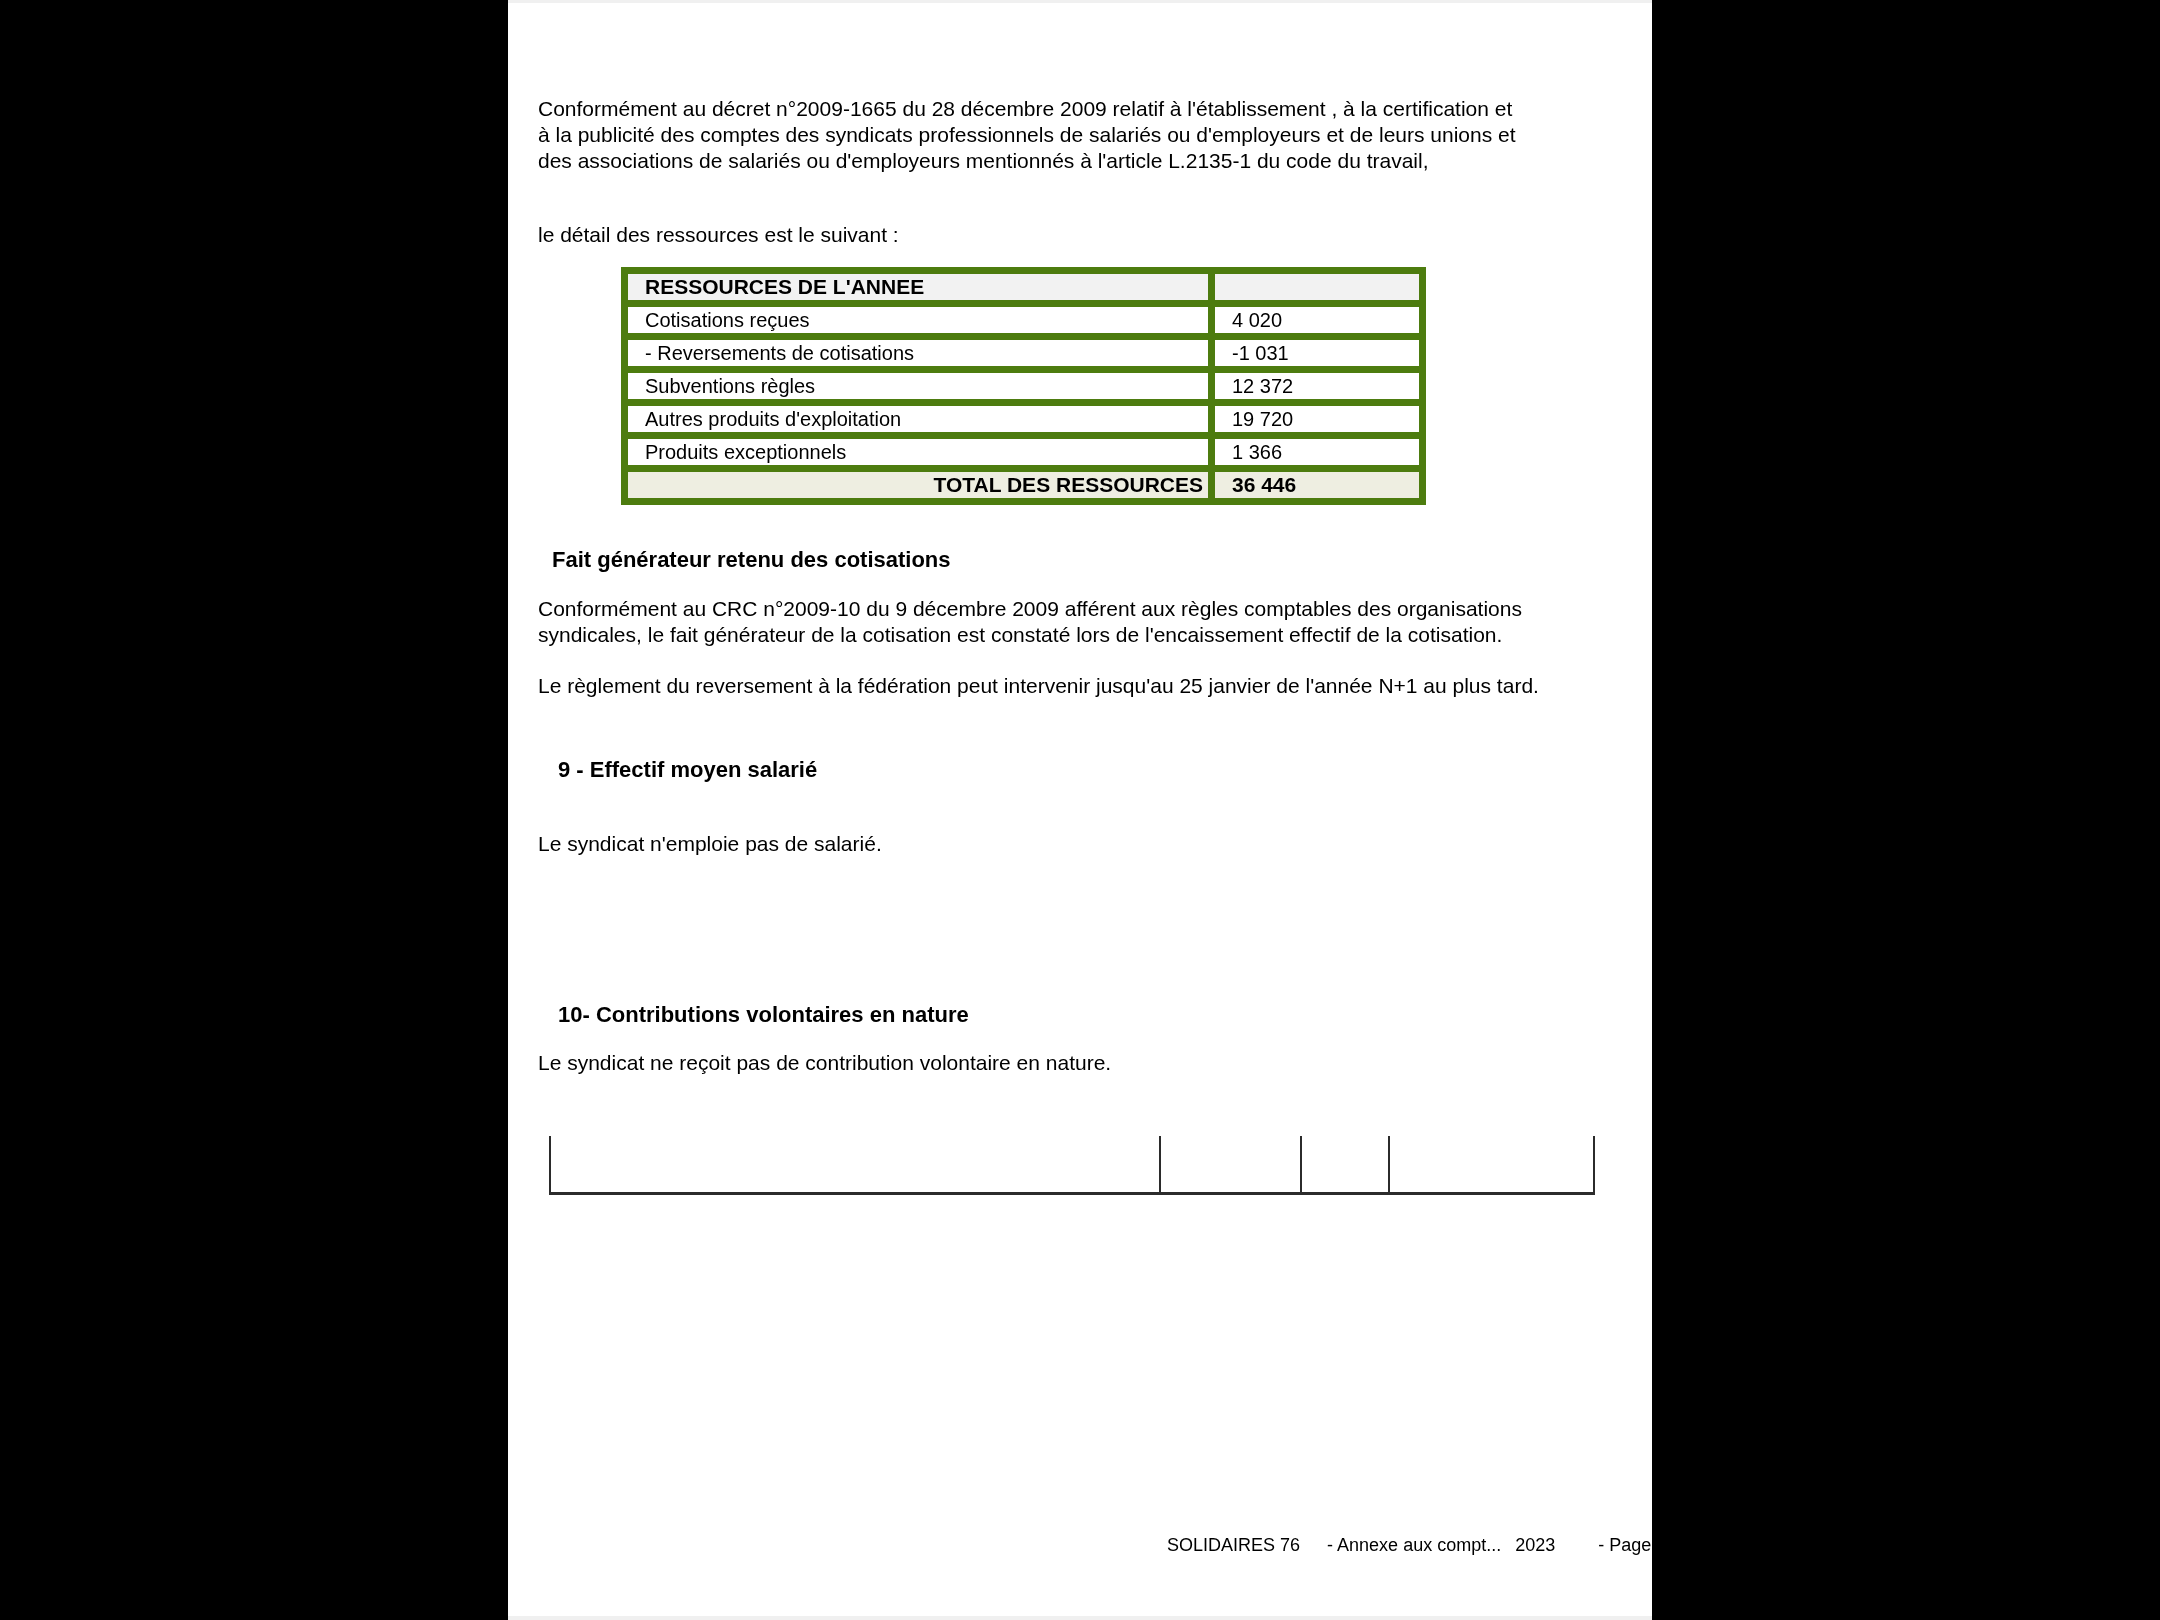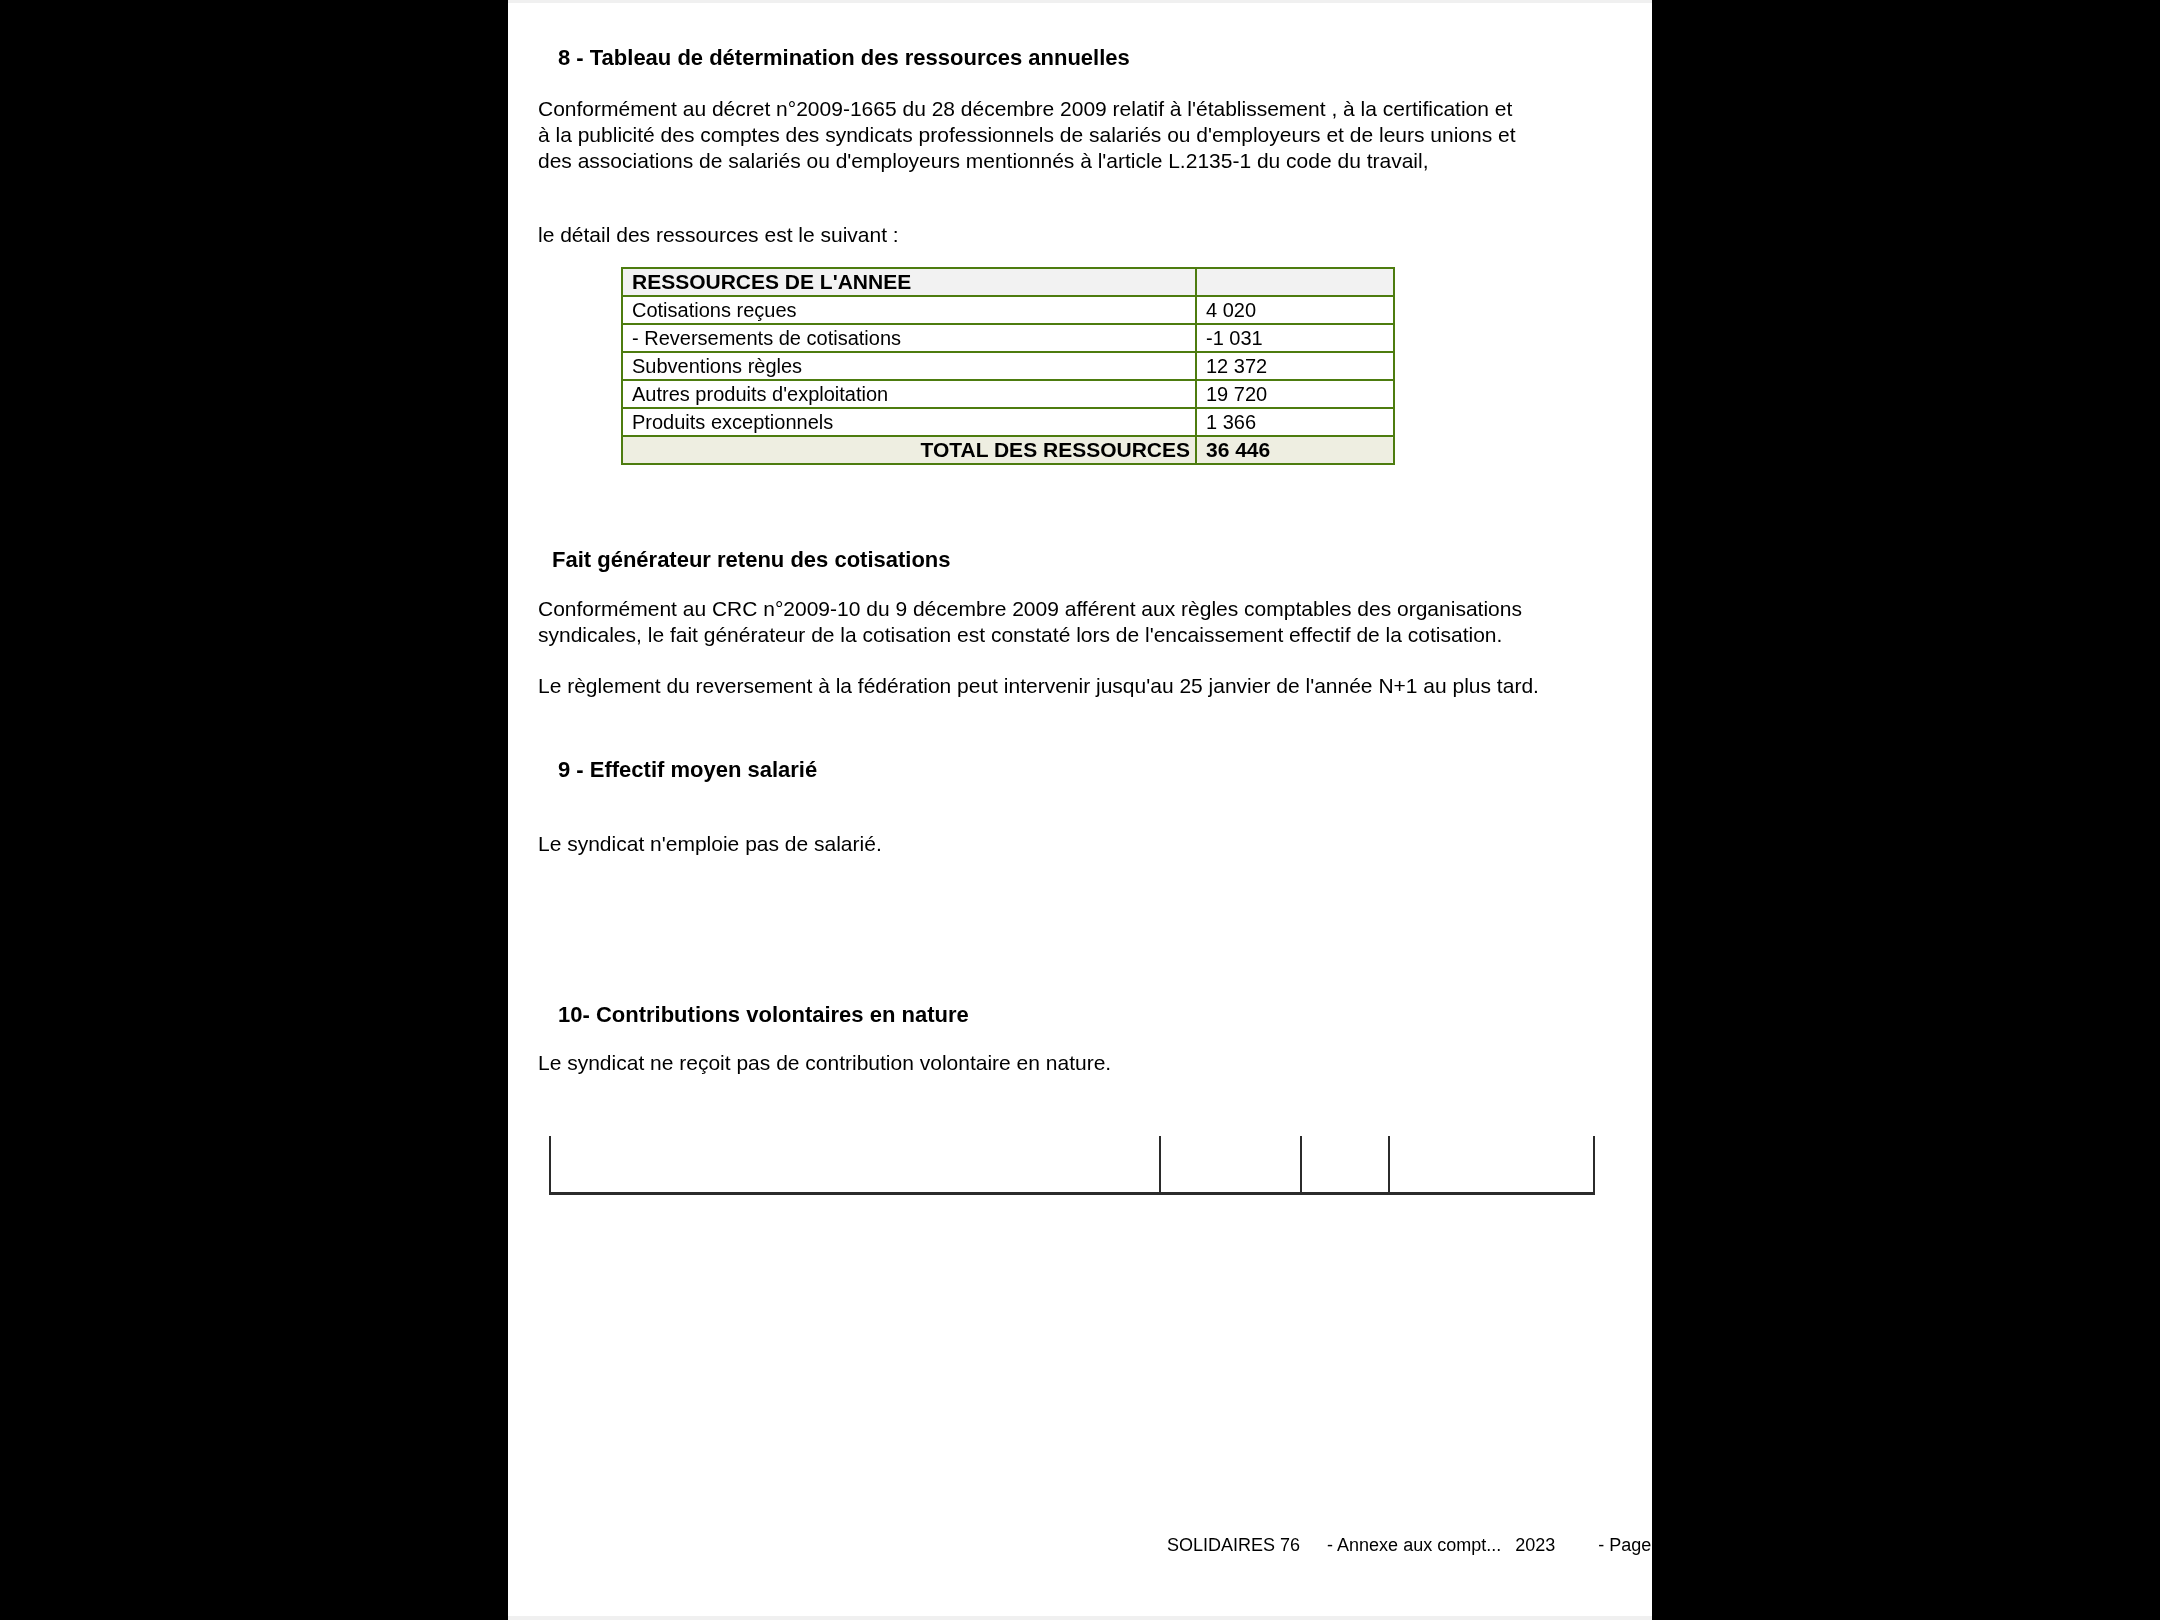--- a/index.html
+++ b/index.html
@@ -50,23 +50,23 @@
     line-height: 26px;
     white-space: pre-line;
   }
   
   table.res-table {
     border-collapse: collapse;
     table-layout: fixed;
     font-size: 20px;
   }
   table.res-table td, table.res-table th {
-    border: 2px solid #4d7c0f;
+    border: 7px solid #4d7c0f;
     height: 24px;
-    padding: 1px 5px 1px 9px;
+    padding: 1px 5px 1px 17px;
     overflow: hidden;
     white-space: nowrap;
     font-weight: normal;
   }
   table.res-table .col-label { width: 558px; }
   table.res-table .col-value { width: 182px; }
   table.res-table th.table-head {
     text-align: left;
     font-weight: bold;
     font-size: 21px;
@@ -107,21 +107,20 @@
   .footer .f-year { margin-left: 9px; }
   .footer .f-page { margin-left: 38px; }
 </style>
 </head>
 <body>
 
 <div class="stage">
   <div class="page">
     <div class="page-top-strip"></div>
 
-    <div class="abs heading" style="left:50px; top:44px;">8 - Tableau de détermination des ressources annuelles</div>
 
     <div class="abs body-text" style="left:30px; top:96px; width:1090px;">Conformément au décret n°2009-1665 du 28 décembre 2009 relatif à l'établissement , à la certification et
 à la publicité des comptes des syndicats professionnels de salariés ou d'employeurs et de leurs unions et
 des associations de salariés ou d'employeurs mentionnés à l'article L.2135-1 du code du travail,</div>
 
     <div class="abs body-text" style="left:30px; top:202px;margin-top:20px;">le détail des ressources est le suivant :</div>
 
     <table class="res-table abs" style="left:113px; top:267px;">
       <tbody>
           <tr>

